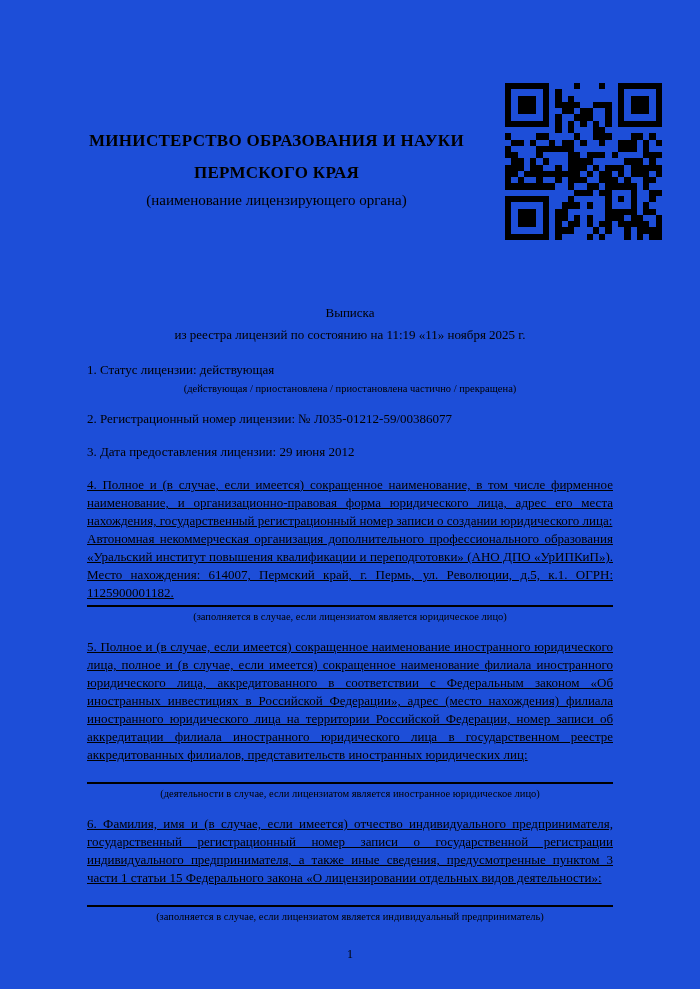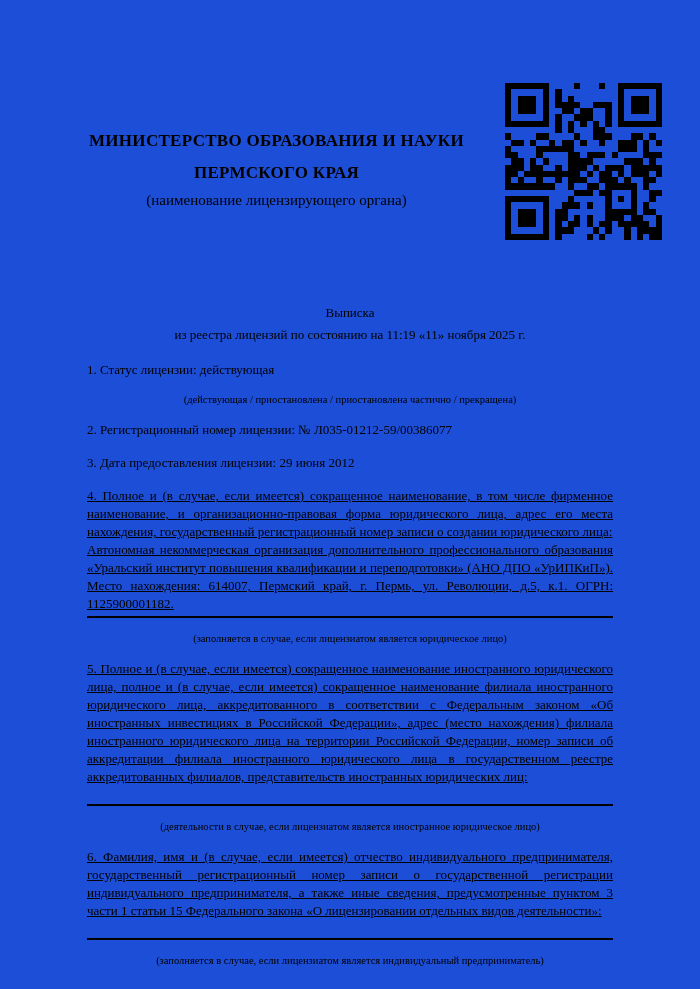--- a/index.html
+++ b/index.html
@@ -50,21 +50,21 @@
     padding: 0 87px;
     font-size: 13px;
     line-height: 18px;
   }
   .item { margin-top: 15px; }
   .just { text-align: justify; text-decoration: underline; }
   .caption {
     text-align: center;
     font-size: 10.5px;
     line-height: 13px;
-    margin-top: 14px;
+    margin-top: 3px;
   }
   .rule {
     border-top: 2px solid #000;
     margin-top: 3px;
     height: 0;
   }
   .blank-value { height: 15px; }
   .page-number {
     text-align: center;
     font-size: 12px;

